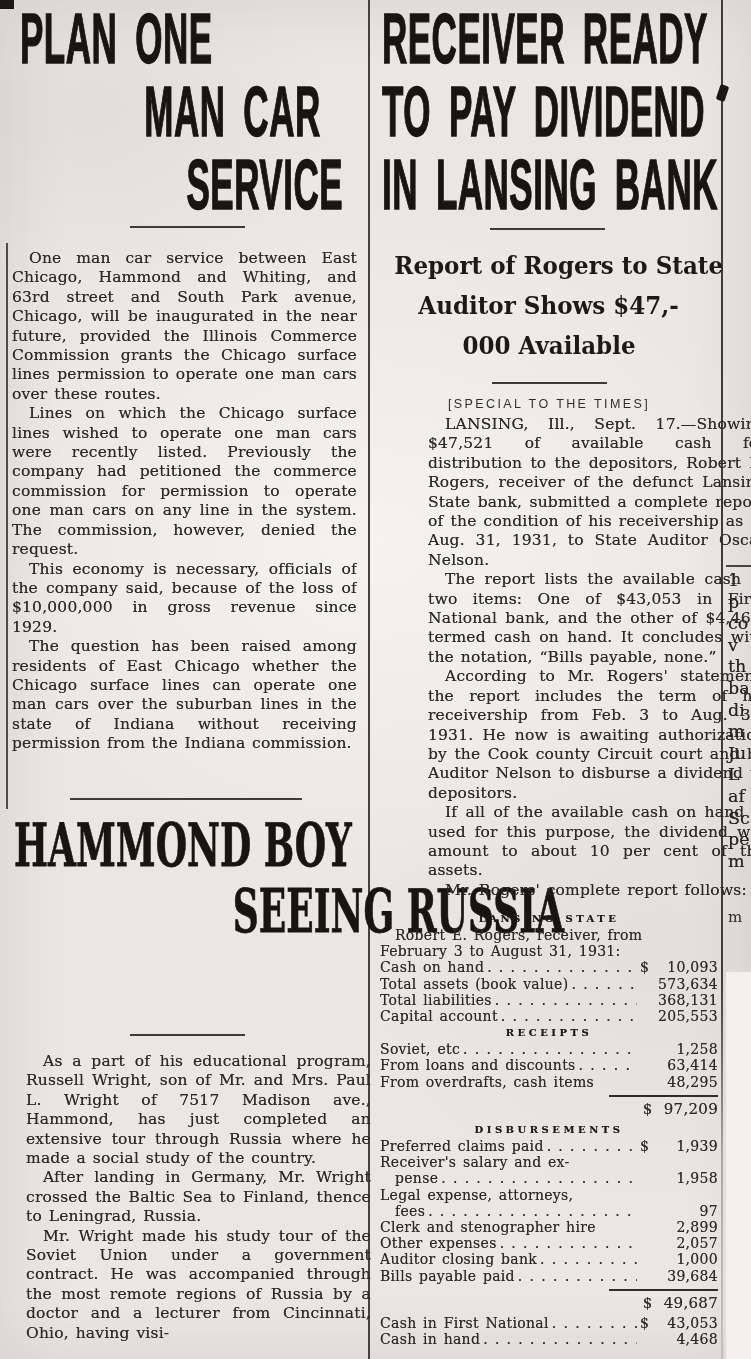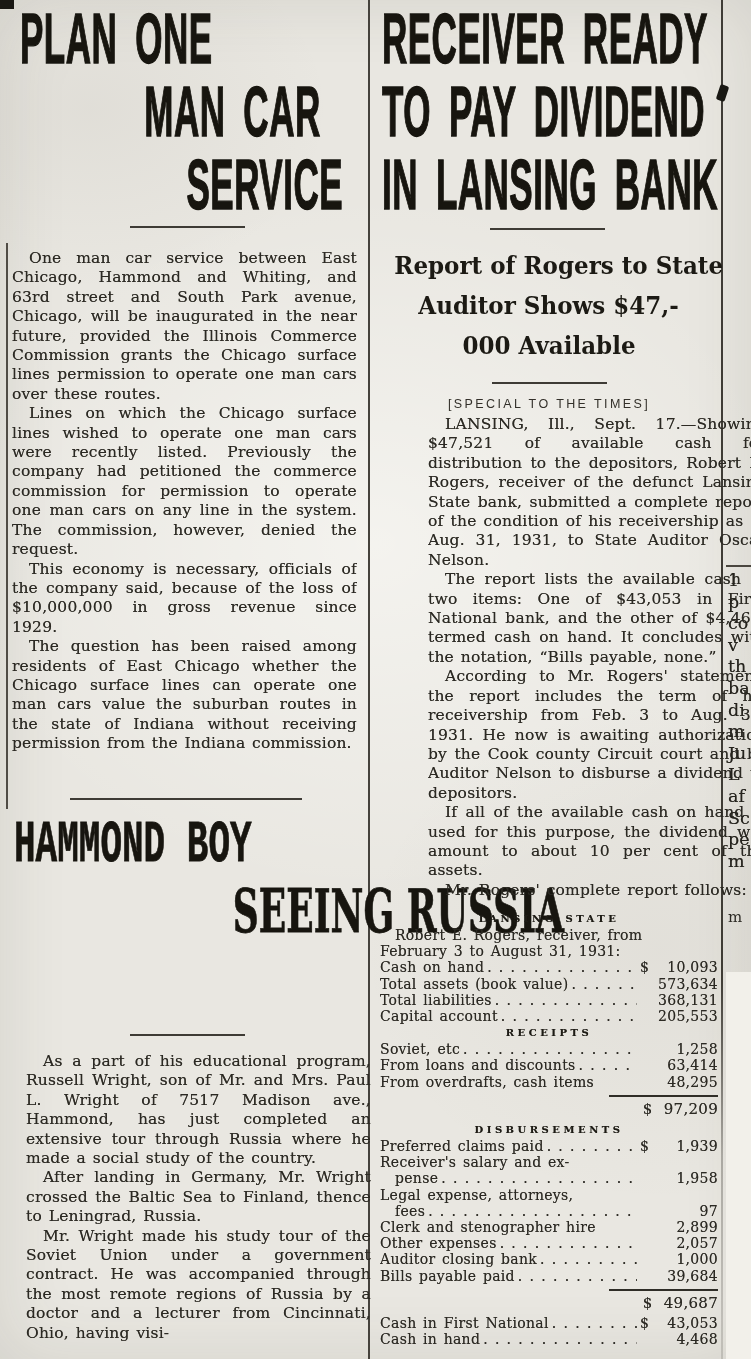--- a/index.html
+++ b/index.html
@@ -104,27 +104,27 @@
     <h1 class="hl-sans" style="position:absolute;left:0;top:3px;width:352px;">
       <span class="hlrow al-left" style="padding-left:8px;"><span class="hlx ox-left">PLAN ONE</span></span>
       <span class="hlrow al-center" style="padding-left:44px;"><span class="hlx ox-center">MAN CAR</span></span>
       <span class="hlrow al-right" style="padding-right:2px;"><span class="hlx ox-right">SERVICE</span></span>
     </h1>
     <div class="shortrule" style="left:118px;top:226px;"></div>
     <div class="body-text" style="left:0;top:249px;width:345px;height:548px;">
         <p>One man car service between East Chicago, Hammond and Whiting, and 63rd street and South Park avenue, Chicago, will be inaugurated in the near future, provided the Illinois Commerce Commission grants the Chicago surface lines permission to operate one man cars over these routes.</p>
         <p>Lines on which the Chicago surface lines wished to operate one man cars were recently listed. Previously the company had petitioned the commerce commission for permission to operate one man cars on any line in the system. The commission, however, denied the request.</p>
         <p>This economy is necessary, officials of the company said, because of the loss of $10,000,000 in gross revenue since 1929.</p>
-        <p>The question has been raised among residents of East Chicago whether the Chicago surface lines can operate one man cars value the suburban routes in the state of Indiana without receiving permission from the Indiana commission.</p>
+        <p>The question has been raised among residents of East Chicago whether the Chicago surface lines can operate one man cars over the suburban lines in the state of Indiana without receiving permission from the Indiana commission.</p>
       </div>
 
     <div class="widerule" style="left:58px;top:798px;"></div>
 
     <h2 class="hl-serif" style="position:absolute;left:0;top:812px;width:352px;margin:0;">
-      <span class="hlrow al-left" style="padding-left:2px;font-family:Liberation Mono, monospace;"><span class="hlx ox-left">HAMMOND BOY</span></span>
+      <span class="hlrow al-left" style="padding-left:2px;"><span class="hlx ox-left">HAMMOND BOY</span></span>
       <span class="hlrow al-right" style="padding-right:0;"><span class="hlx ox-right">SEEING RUSSIA</span></span>
     </h2>
     <div class="shortrule" style="left:118px;top:1034px;"></div>
     <div class="body-text" style="left:14px;top:1052px;width:345px;height:307px;">
         <p>As a part of his educational program, Russell Wright, son of Mr. and Mrs. Paul L. Wright of 7517 Madison ave., Hammond, has just completed an extensive tour through Russia where he made a social study of the country.</p>
         <p>After landing in Germany, Mr. Wright crossed the Baltic Sea to Finland, thence to Leningrad, Russia.</p>
         <p>Mr. Wright made his study tour of the Soviet Union under a government contract. He was accompanied through the most remote regions of Russia by a doctor and a lecturer from Cincinnati, Ohio, having visi-</p>
       </div>
   </section>
 

